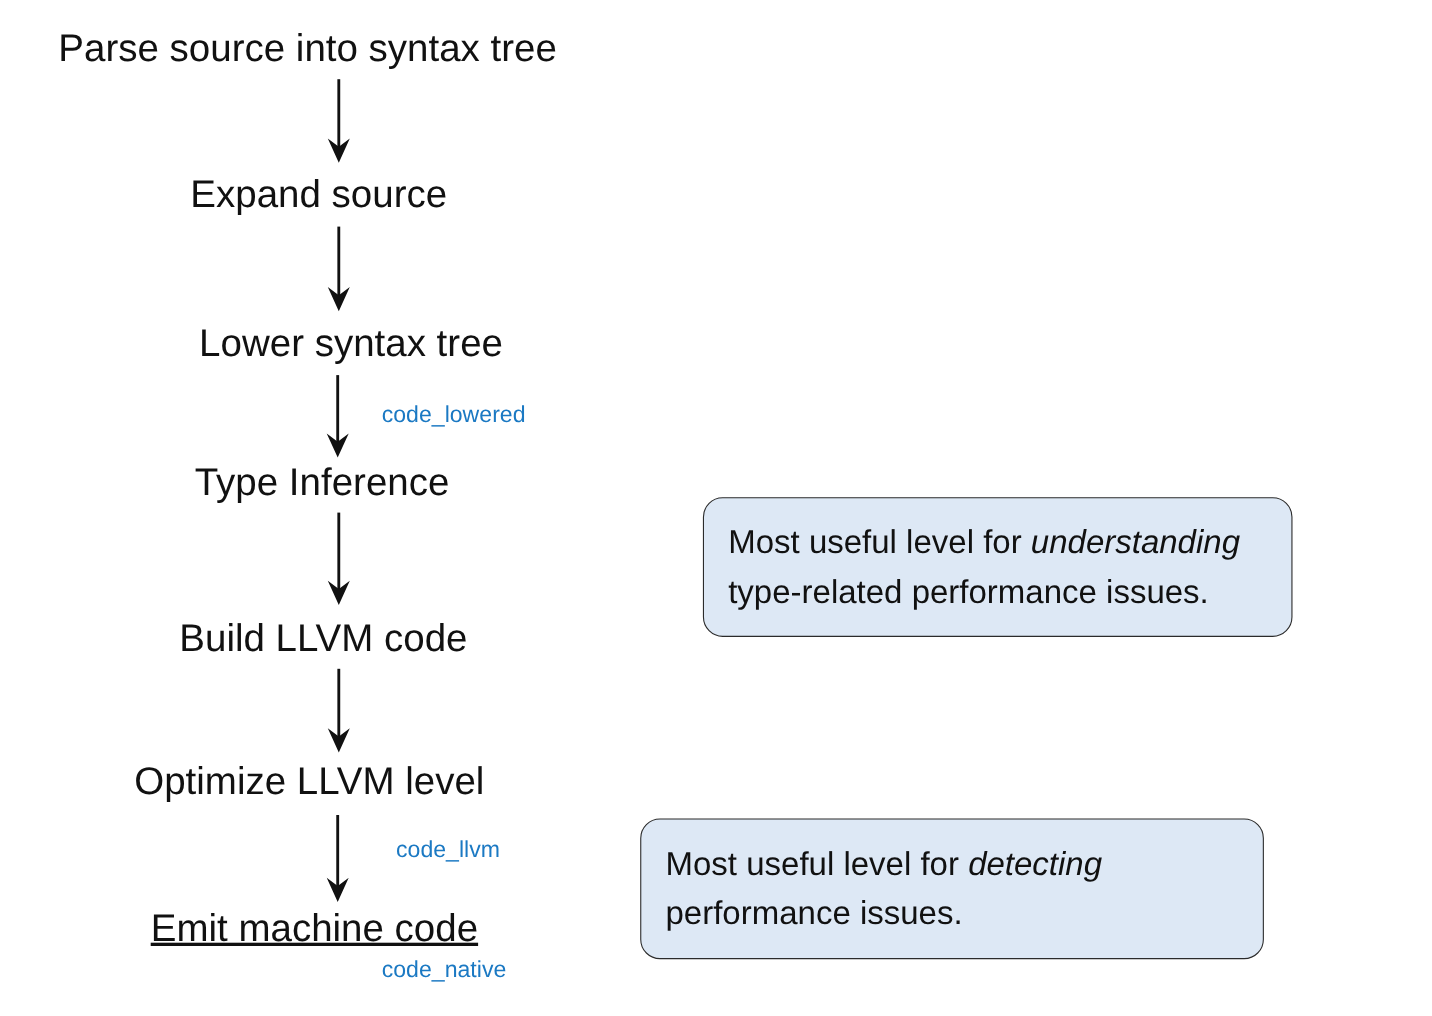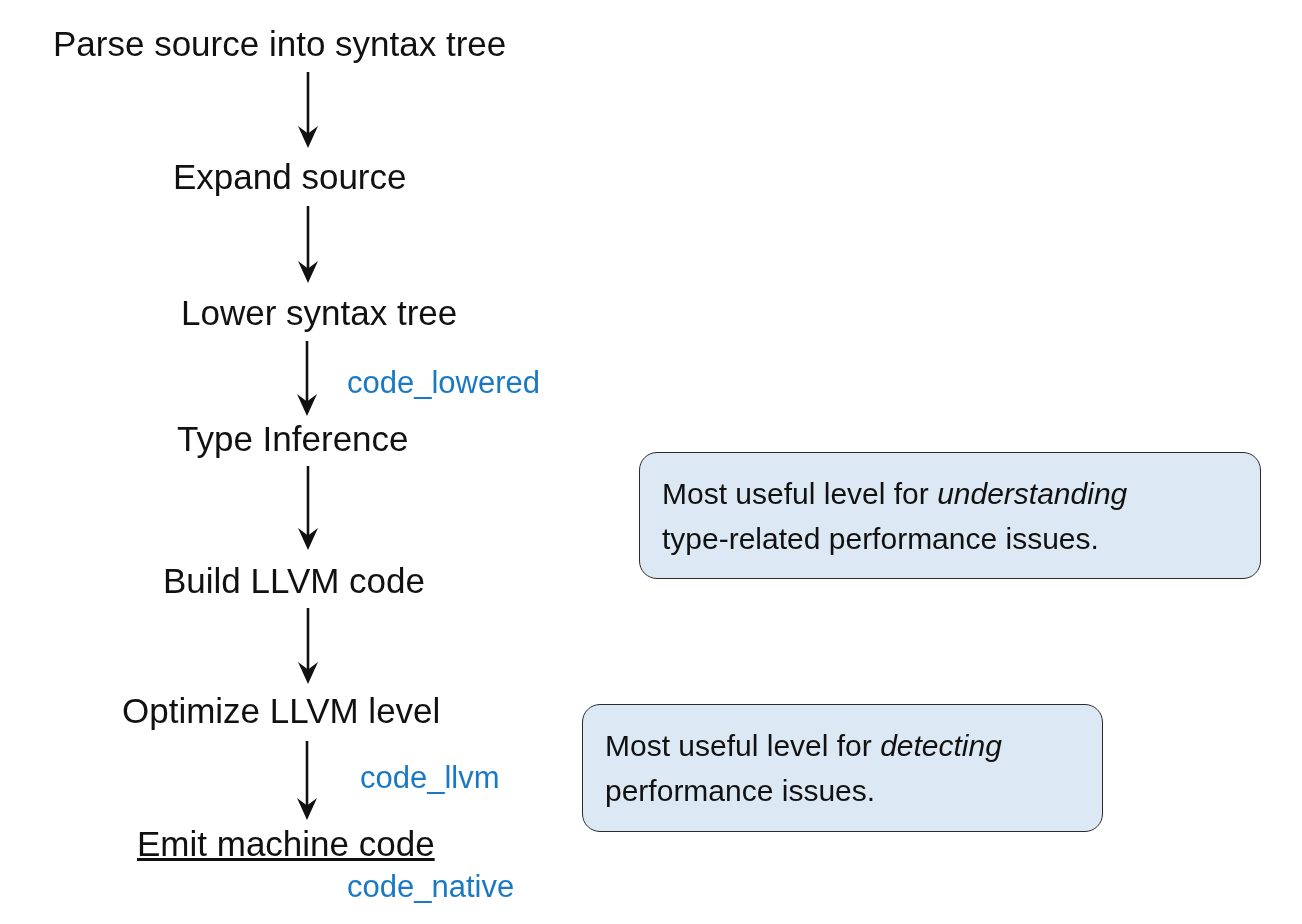--- a/index.html
+++ b/index.html
@@ -15,21 +15,21 @@
   .step {
     position: absolute;
     white-space: nowrap;
     font-size: 35px;
     line-height: 1.15;
     color: var(--text, #111111);
   }
   .code-label {
     position: absolute;
     white-space: nowrap;
-    font-size: 31px;
+    font-size: 21px;
     line-height: 1.1;
     color: var(--code-label, #1B79C3);
   }
   .arrow {
     position: absolute;
     overflow: visible;
   }
   .callout {
     position: absolute;
     background: var(--callout-bg, #DDE8F5);
@@ -86,27 +86,27 @@
       <svg class="arrow" width="28" height="76" viewBox="0 0 28 76" style="left:294px; top:608px;">
         <line x1="14" y1="0" x2="14" y2="64" stroke="#111111" stroke-width="2.6"></line>
         <path d="M14 76 L4 54 L14 61.5 L24 54 Z" fill="#111111"></path>
       </svg>
       <svg class="arrow" width="28" height="79" viewBox="0 0 28 79" style="left:293px; top:741px;">
         <line x1="14" y1="0" x2="14" y2="67" stroke="#111111" stroke-width="2.6"></line>
         <path d="M14 79 L4 57 L14 64.5 L24 57 Z" fill="#111111"></path>
       </svg>
     </div>
 
-  <div class="callout" style="left:639px; top:452px; width:622px; height:127px;">
+  <div class="callout" style="left:639px; top:452px; width:536px; height:127px;">
     <div class="line">
       <span>Most useful level for </span><span class="em">understanding</span>
     </div>
     <div class="line">type-related performance issues.</div>
   </div>
 
-  <div class="callout" style="left:582px; top:704px; width:521px; height:128px;">
+  <div class="callout" style="left:582px; top:744px; width:567px; height:128px;">
     <div class="line">
       <span>Most useful level for </span><span class="em">detecting</span>
     </div>
     <div class="line">performance issues.</div>
   </div>
 
 </div>
 
 </body></html>

